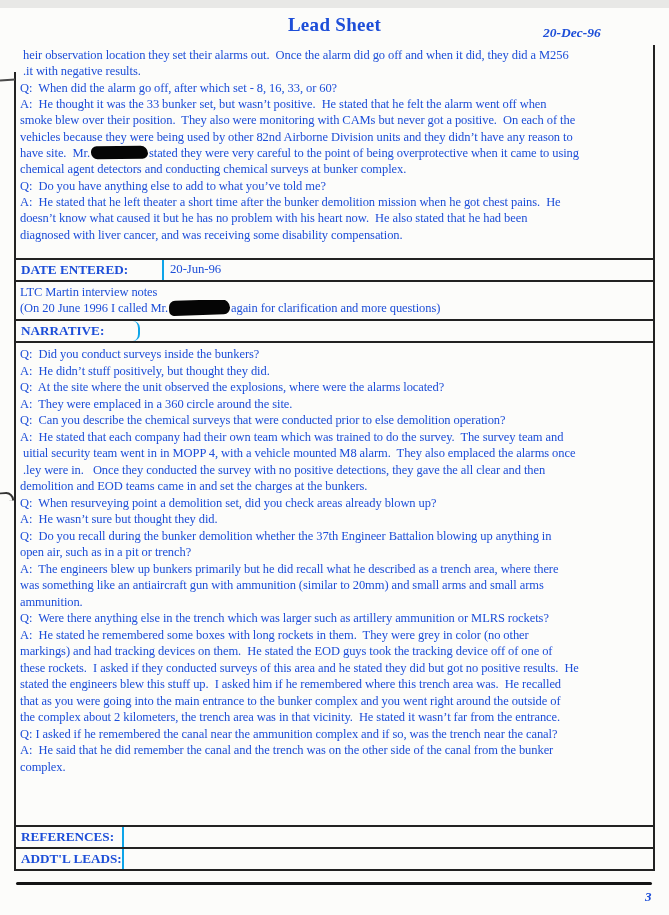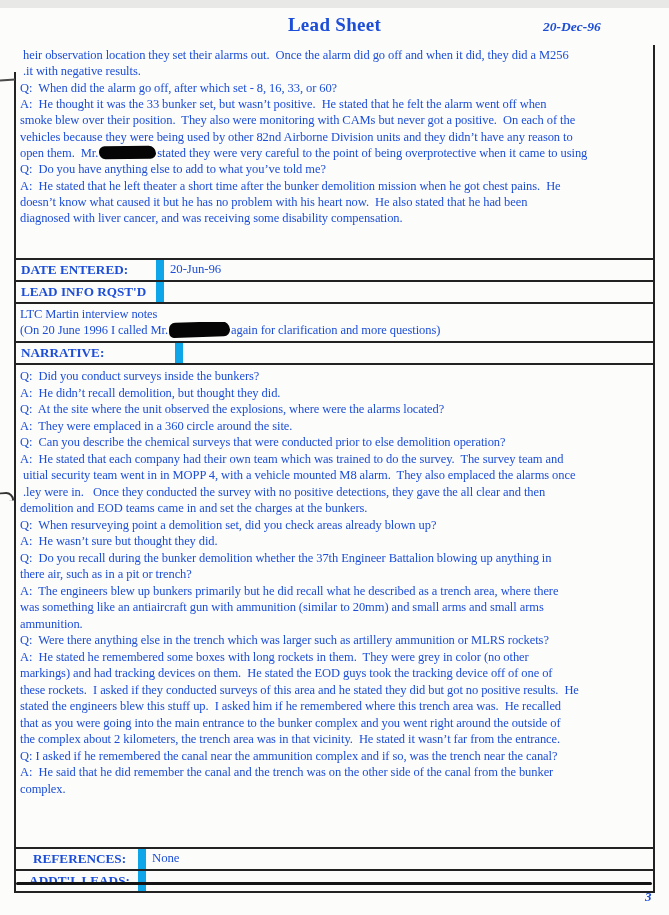--- a/index.html
+++ b/index.html
@@ -9,21 +9,21 @@
     font-family:"Liberation Serif","DejaVu Serif",serif;
     overflow:hidden;
   }
   * { box-sizing:border-box; }
 
   .doc-title {
     position:absolute; top:6px; left:0; width:100%; text-align:center;
     font-size:19px; font-weight:bold; letter-spacing:.3px;
   }
   .doc-date {
-    position:absolute; top:11px; left:543px;
+    position:absolute; top:17px; left:543px;
     font-size:13.5px; font-weight:bold; font-style:italic;
   }
 
   .doc {
     position:absolute; left:14px; top:37px; width:641px;
     font-size:12.5px; letter-spacing:-0.08px;
   }
   .box {
     border:2px solid #222; border-top:none; overflow:hidden; background:transparent;
   }
@@ -31,26 +31,26 @@
   .narrbox { height:484px; padding:3px 2px 0 4px; }
   .ltcbox  { padding:2px 2px 3px 4px; }
 
   .tline { white-space:pre; line-height:16.35px; overflow:hidden; }
   .nline { white-space:pre; line-height:16.5px;  overflow:hidden; }
   .lline { white-space:pre; line-height:16.2px;  overflow:hidden; }
 
   .frow { display:flex; border:2px solid #222; border-top:none; }
   .frow .label {
     font-weight:bold; font-size:13.2px; letter-spacing:0;
-    padding:2px 0 2px 5px; border-right:8px solid #0ea5e9; flex:none;
+    padding:2px 0 2px 5px; border-right:2px solid #0ea5e9; flex:none;
   }
   .frow .value { padding:2px 0 2px 6px; font-size:12.8px; flex:1; white-space:pre; }
   .w148 { width:148px; }
-  .w154 { width:167px; }
-  .w130 { width:130px;text-align:center; }
+  .w154 { width:124px;border-radius:7px; }
+  .w130 { width:108px; }
 
   .redaction {
     display:inline-block; background:#050505; margin:0 1px;
   }
   .r1 { width:57px; height:13px; border-radius:6px 8px 6px 7px; vertical-align:-2px; transform:rotate(-.6deg); }
   .r2 { width:61px; height:15px; border-radius:8px 11px 8px 6px; vertical-align:-3px; transform:rotate(-2deg); }
 
   .border-gap-patch { position:absolute; left:13px; top:37px; width:5px; height:27px; background:#fcfcfa; }
   .margin-dash {
     position:absolute; left:0; top:71px; width:15px; height:2px;
@@ -82,83 +82,79 @@
 
     <div class="box topbox">
       <div>
           <div class="tline"> heir observation location they set their alarms out.  Once the alarm did go off and when it did, they did a M256</div>
           <div class="tline"> .it with negative results.</div>
           <div class="tline">Q:  When did the alarm go off, after which set - 8, 16, 33, or 60?</div>
           <div class="tline">A:  He thought it was the 33 bunker set, but wasn’t positive.  He stated that he felt the alarm went off when</div>
           <div class="tline">smoke blew over their position.  They also were monitoring with CAMs but never got a positive.  On each of the</div>
           <div class="tline">vehicles because they were being used by other 82nd Airborne Division units and they didn’t have any reason to</div>
         </div>
-      <div class="tline"><span>open them.  Mr.</span><span class="redaction r1"></span><span>stated they were very careful to the point of being overprotective when it came to using</span></div>
+      <div class="tline"><span>have site.  Mr.</span><span class="redaction r1"></span><span>stated they were very careful to the point of being overprotective when it came to using</span></div>
       <div>
+          <div class="tline">chemical agent detectors and conducting chemical surveys at bunker complex.</div>
           <div class="tline">Q:  Do you have anything else to add to what you’ve told me?</div>
           <div class="tline">A:  He stated that he left theater a short time after the bunker demolition mission when he got chest pains.  He</div>
           <div class="tline">doesn’t know what caused it but he has no problem with his heart now.  He also stated that he had been</div>
           <div class="tline">diagnosed with liver cancer, and was receiving some disability compensation.</div>
         </div>
     </div>
 
     <div class="frow">
       <div class="label w148">DATE ENTERED:</div>
       <div class="value">20-Jun-96</div>
     </div>
 
-    <div class="frow">
-      <div class="label w148">LEAD INFO RQST'D</div>
-      <div class="value"></div>
-    </div>
 
     <div class="box ltcbox">
       <div class="lline">LTC Martin interview notes</div>
       <div class="lline"><span>(On 20 June 1996 I called Mr.</span><span class="redaction r2"></span><span>again for clarification and more questions)</span></div>
     </div>
 
     <div class="frow">
       <div class="label w154">NARRATIVE:</div>
       <div class="value"></div>
     </div>
 
     <div class="box narrbox">
       <div>
           <div class="nline">Q:  Did you conduct surveys inside the bunkers?</div>
-          <div class="nline">A:  He didn’t recall demolition, but thought they did.</div>
+          <div class="nline">A:  He didn’t stuff positively, but thought they did.</div>
           <div class="nline">Q:  At the site where the unit observed the explosions, where were the alarms located?</div>
           <div class="nline">A:  They were emplaced in a 360 circle around the site.</div>
           <div class="nline">Q:  Can you describe the chemical surveys that were conducted prior to else demolition operation?</div>
           <div class="nline">A:  He stated that each company had their own team which was trained to do the survey.  The survey team and</div>
           <div class="nline"> uitial security team went in in MOPP 4, with a vehicle mounted M8 alarm.  They also emplaced the alarms once</div>
           <div class="nline"> .ley were in.   Once they conducted the survey with no positive detections, they gave the all clear and then</div>
           <div class="nline">demolition and EOD teams came in and set the charges at the bunkers.</div>
           <div class="nline">Q:  When resurveying point a demolition set, did you check areas already blown up?</div>
           <div class="nline">A:  He wasn’t sure but thought they did.</div>
           <div class="nline">Q:  Do you recall during the bunker demolition whether the 37th Engineer Battalion blowing up anything in</div>
-          <div class="nline">there air, such as in a pit or trench?</div>
+          <div class="nline">open air, such as in a pit or trench?</div>
           <div class="nline">A:  The engineers blew up bunkers primarily but he did recall what he described as a trench area, where there</div>
           <div class="nline">was something like an antiaircraft gun with ammunition (similar to 20mm) and small arms and small arms</div>
           <div class="nline">ammunition.</div>
           <div class="nline">Q:  Were there anything else in the trench which was larger such as artillery ammunition or MLRS rockets?</div>
           <div class="nline">A:  He stated he remembered some boxes with long rockets in them.  They were grey in color (no other</div>
           <div class="nline">markings) and had tracking devices on them.  He stated the EOD guys took the tracking device off of one of</div>
           <div class="nline">these rockets.  I asked if they conducted surveys of this area and he stated they did but got no positive results.  He</div>
           <div class="nline">stated the engineers blew this stuff up.  I asked him if he remembered where this trench area was.  He recalled</div>
           <div class="nline">that as you were going into the main entrance to the bunker complex and you went right around the outside of</div>
           <div class="nline">the complex about 2 kilometers, the trench area was in that vicinity.  He stated it wasn’t far from the entrance.</div>
           <div class="nline">Q: I asked if he remembered the canal near the ammunition complex and if so, was the trench near the canal?</div>
           <div class="nline">A:  He said that he did remember the canal and the trench was on the other side of the canal from the bunker</div>
           <div class="nline">complex.</div>
         </div>
     </div>
 
     <div class="frow">
       <div class="label w130">REFERENCES:</div>
-      <div class="value">None</div>
     </div>
 
     <div class="frow">
       <div class="label w130">ADDT'L LEADS:</div>
       <div class="value"></div>
     </div>
 
   </div>
 
   <div class="border-gap-patch"></div>

